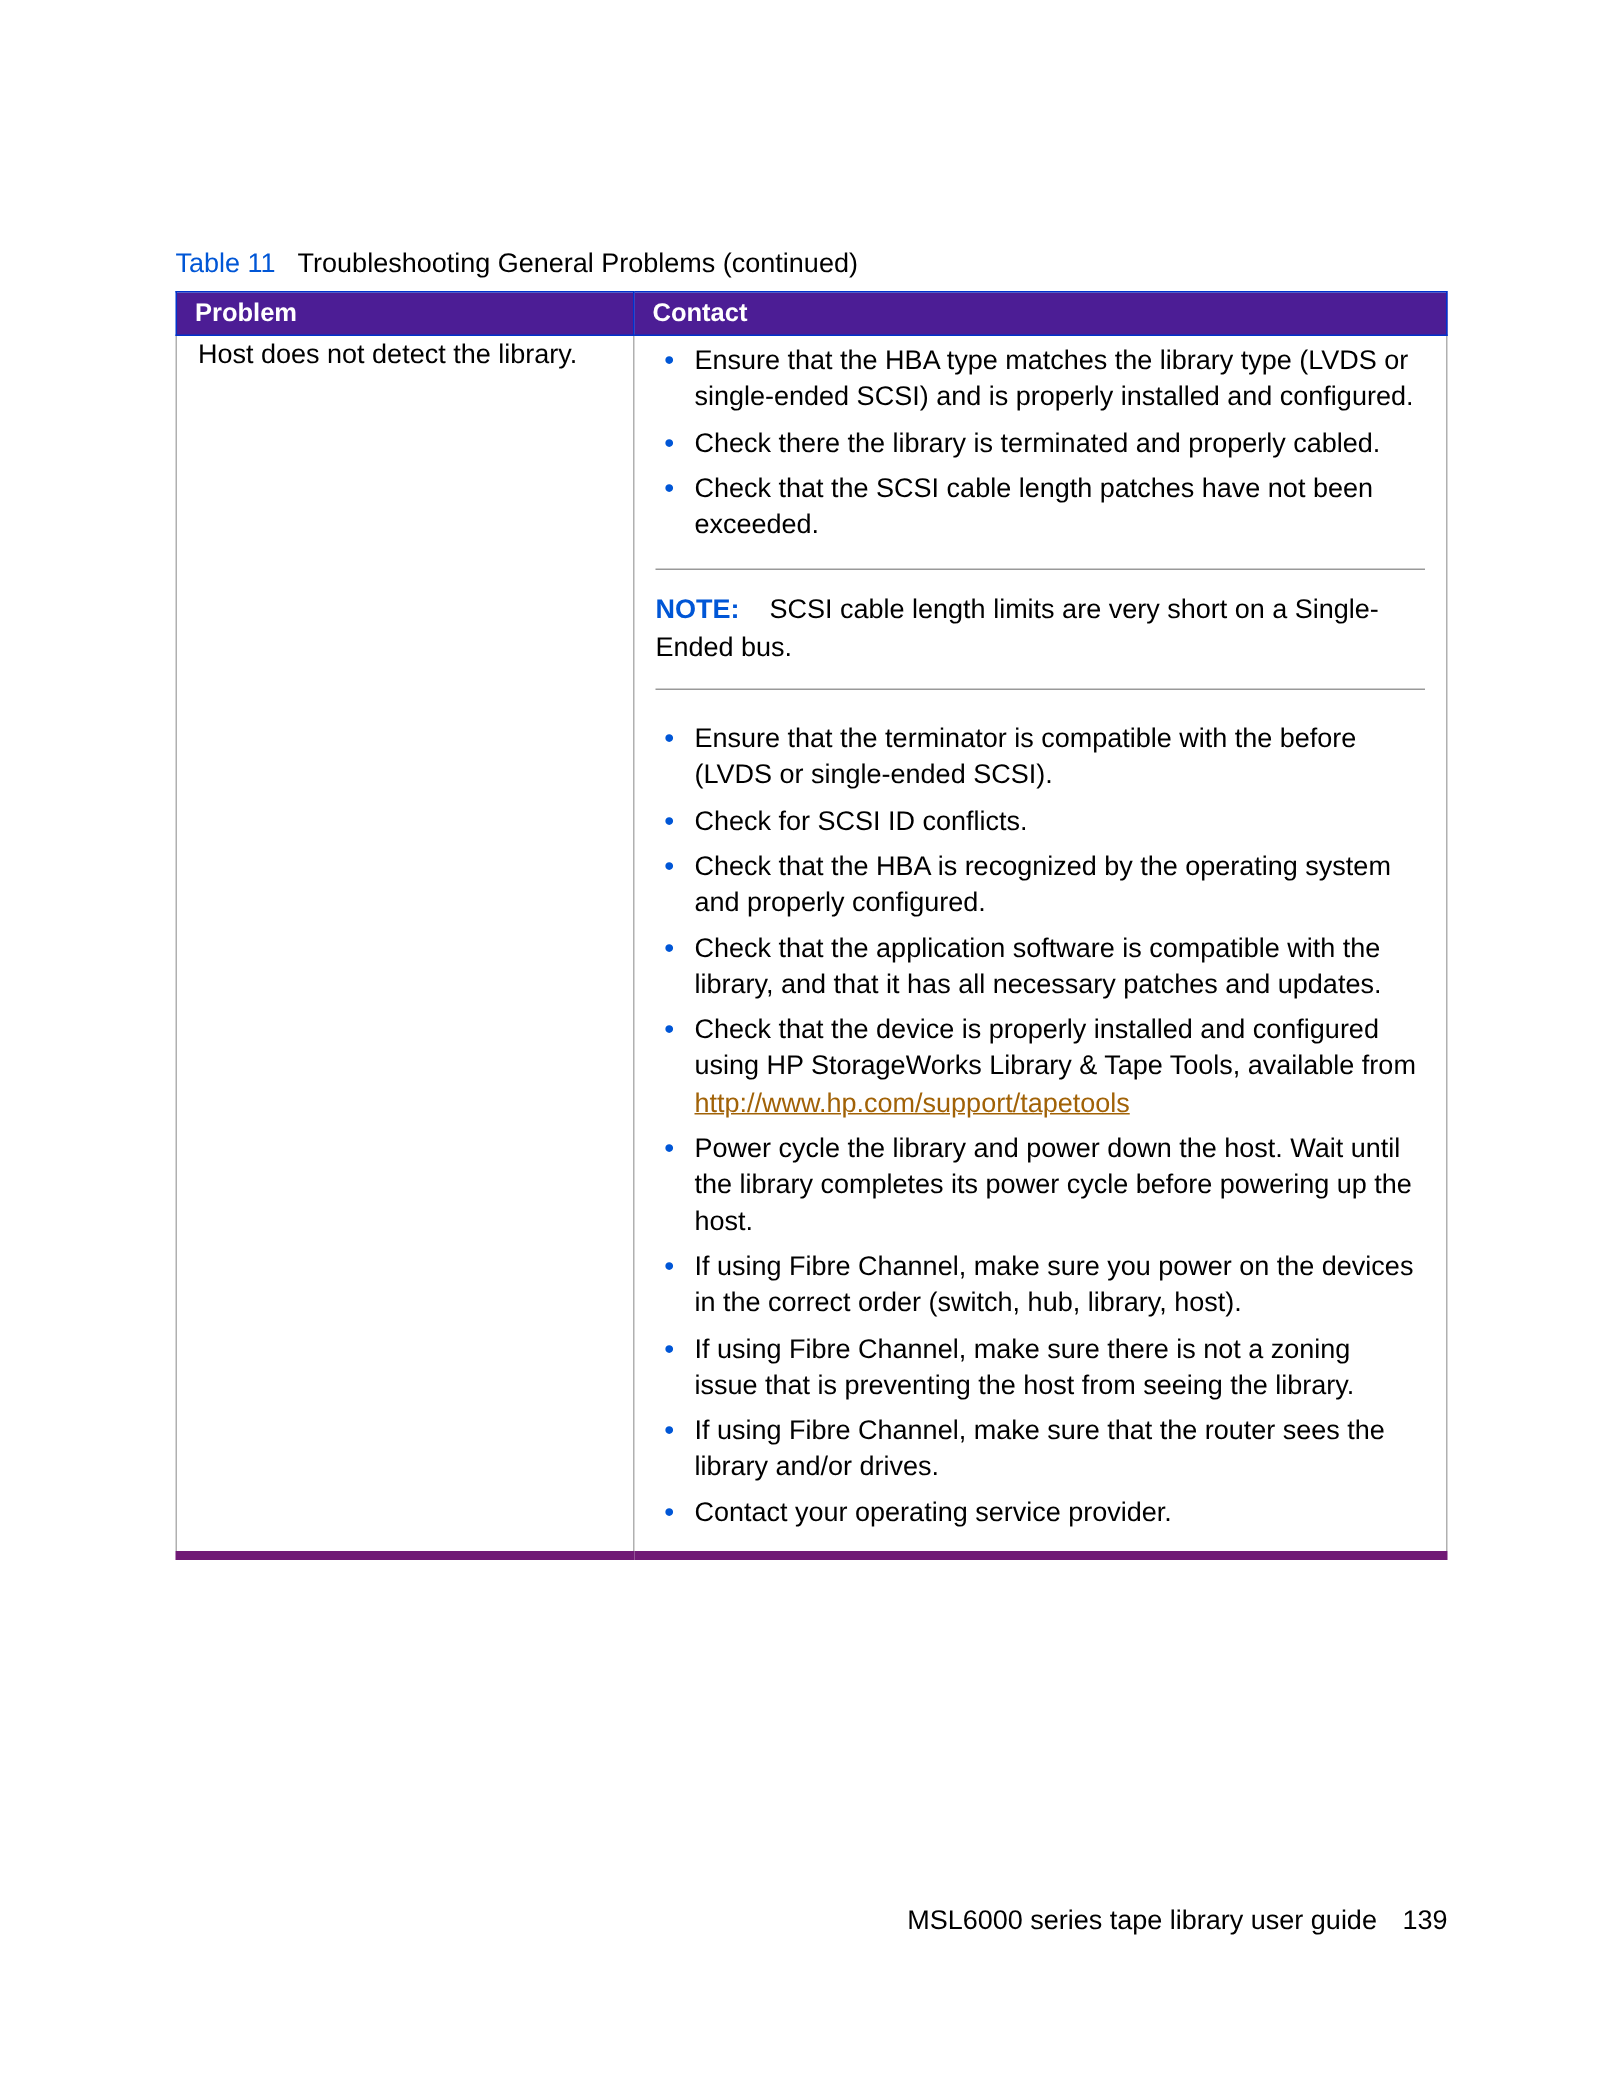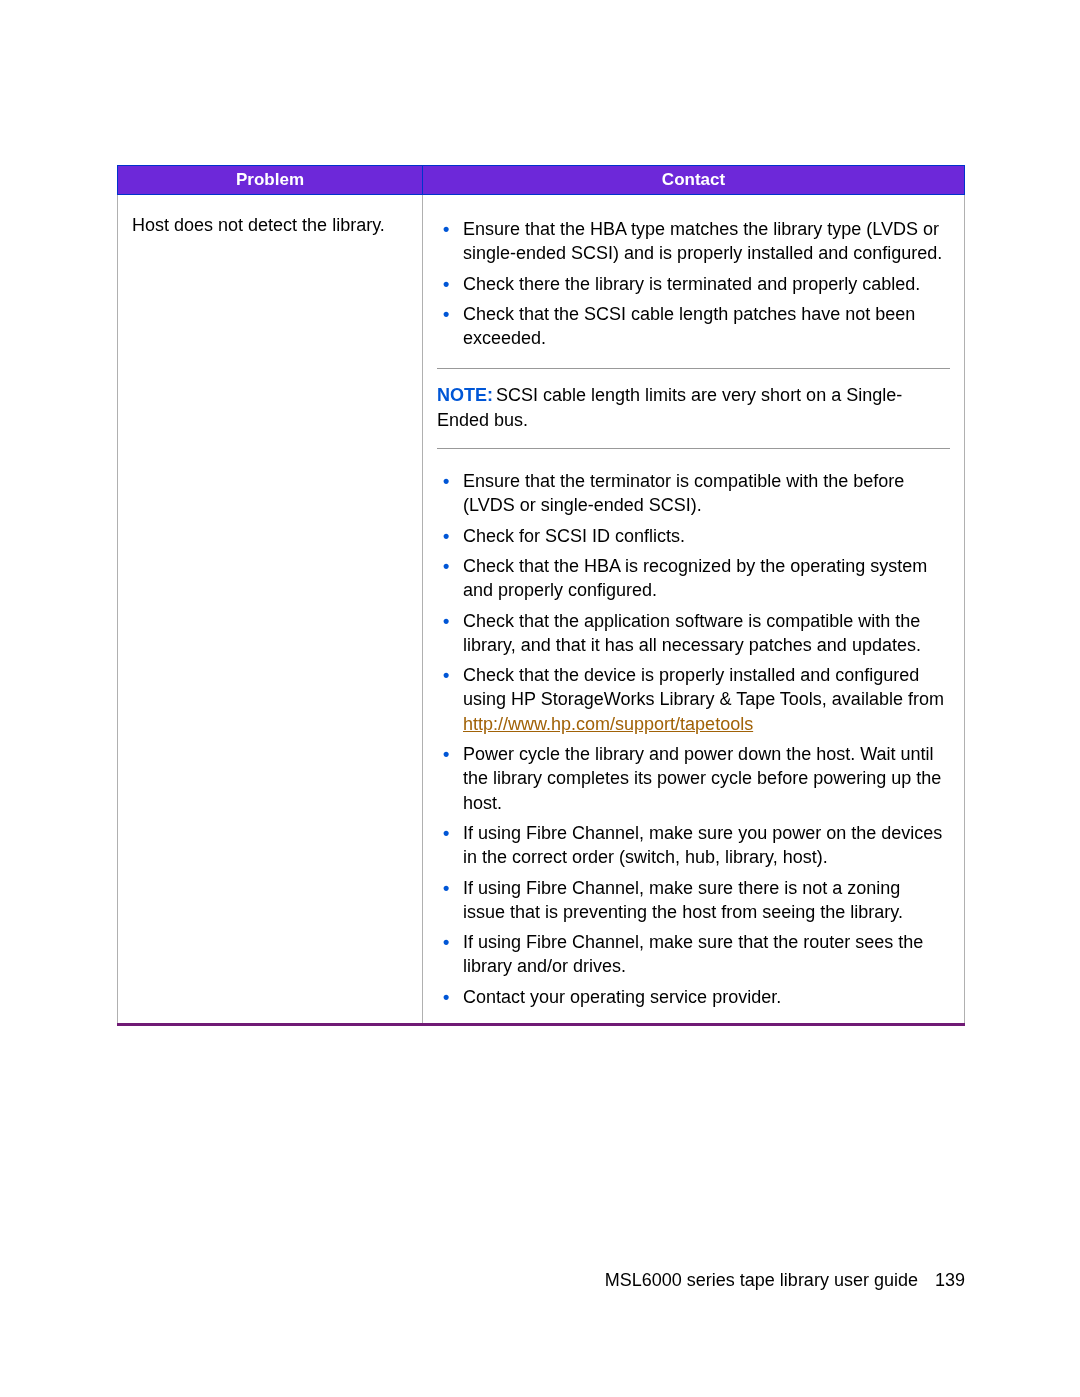--- a/index.html
+++ b/index.html
@@ -25,36 +25,36 @@
     color: #0056d6;
     font-weight: 400;
     margin-right: 10px;
   }
   table {
     border-collapse: collapse;
     width: 100%;
     table-layout: fixed;
   }
   th {
-    background: #6d28d9;
+    background: #4c1d95;
     color: #fff;
     font-weight: 700;
     font-size: 17px;
-    text-align: center;
+    text-align: left;
     padding: 4px 12px;
     border: 1px solid #0033cc;
   }
   th.col1 { width: 280px; }
   td {
     border-left: 1px solid #b0b0b0;
     border-right: 1px solid #b0b0b0;
-    border-bottom: 3px solid #701a75;
+    border-bottom: 6px solid #701a75;
     vertical-align: top;
     font-size: 18px;
-    padding: 18px 14px 8px 14px;
+    padding: 0 14px 8px 14px;
     line-height: 1.35;
   }
   ul {
     margin: 4px;
     padding-left: 22px;
     list-style: none;
   }
   ul li {
     position: relative;
     margin-bottom: 6px;
@@ -68,38 +68,42 @@
   }
   .notebox {
     border-top: 1px solid #999;
     border-bottom: 1px solid #999;
     margin: 18px 0 20px 0;
     padding: 14px 0 16px 0;
   }
   .notebox .notelabel {
     color: #0056d6;
     font-weight: 700;
-    margin-right: 3px;
+    margin-right: 20px;
   }
   a {
     color: #a16207;
     text-decoration: underline;
   }
   .footer {
     position: absolute;
     bottom: 106px;
     right: 115px;
     font-size: 18px;
   }
   .footer .pg { margin-left: 12px; }
 </style>
 </head>
 <body>
 
 <div class="page">
+  <div class="caption">
+    <span class="num">Table 11</span>
+    <span>Troubleshooting General Problems (continued)</span>
+  </div>
 
   <table>
     <thead>
       <tr>
         <th class="col1">Problem</th>
         <th>Contact</th>
       </tr>
     </thead>
     <tbody>
       <tr>

